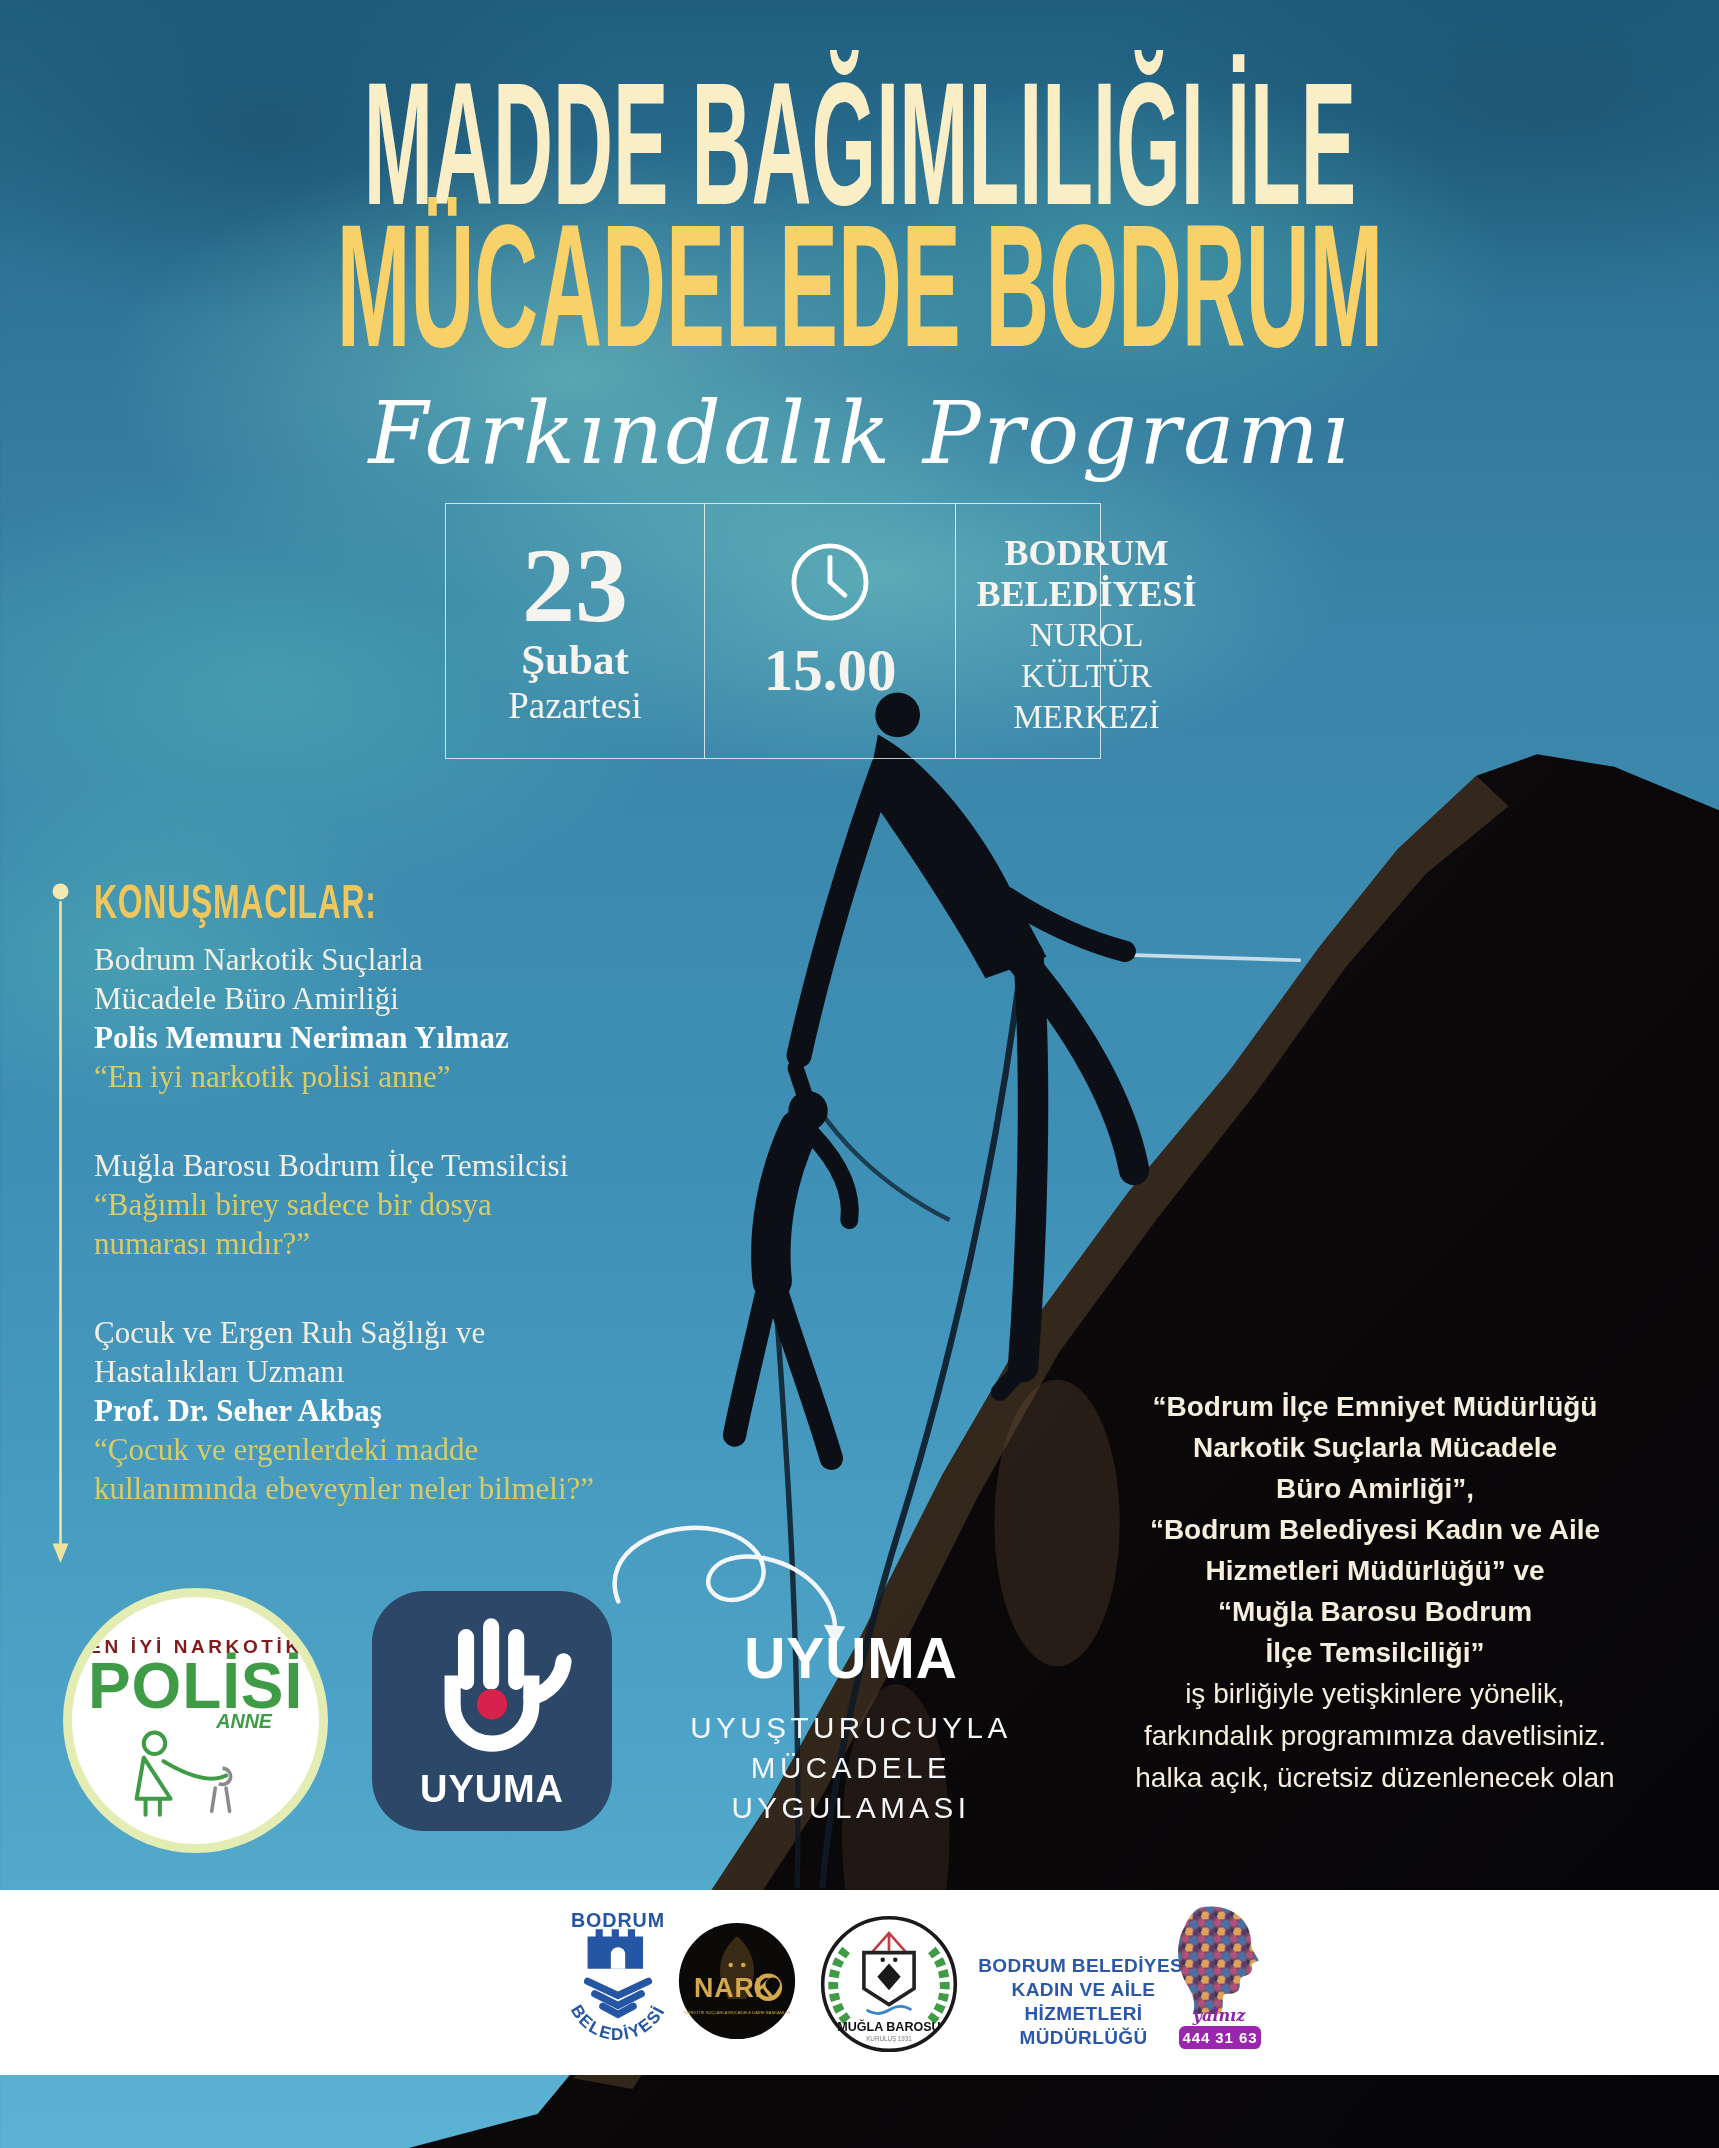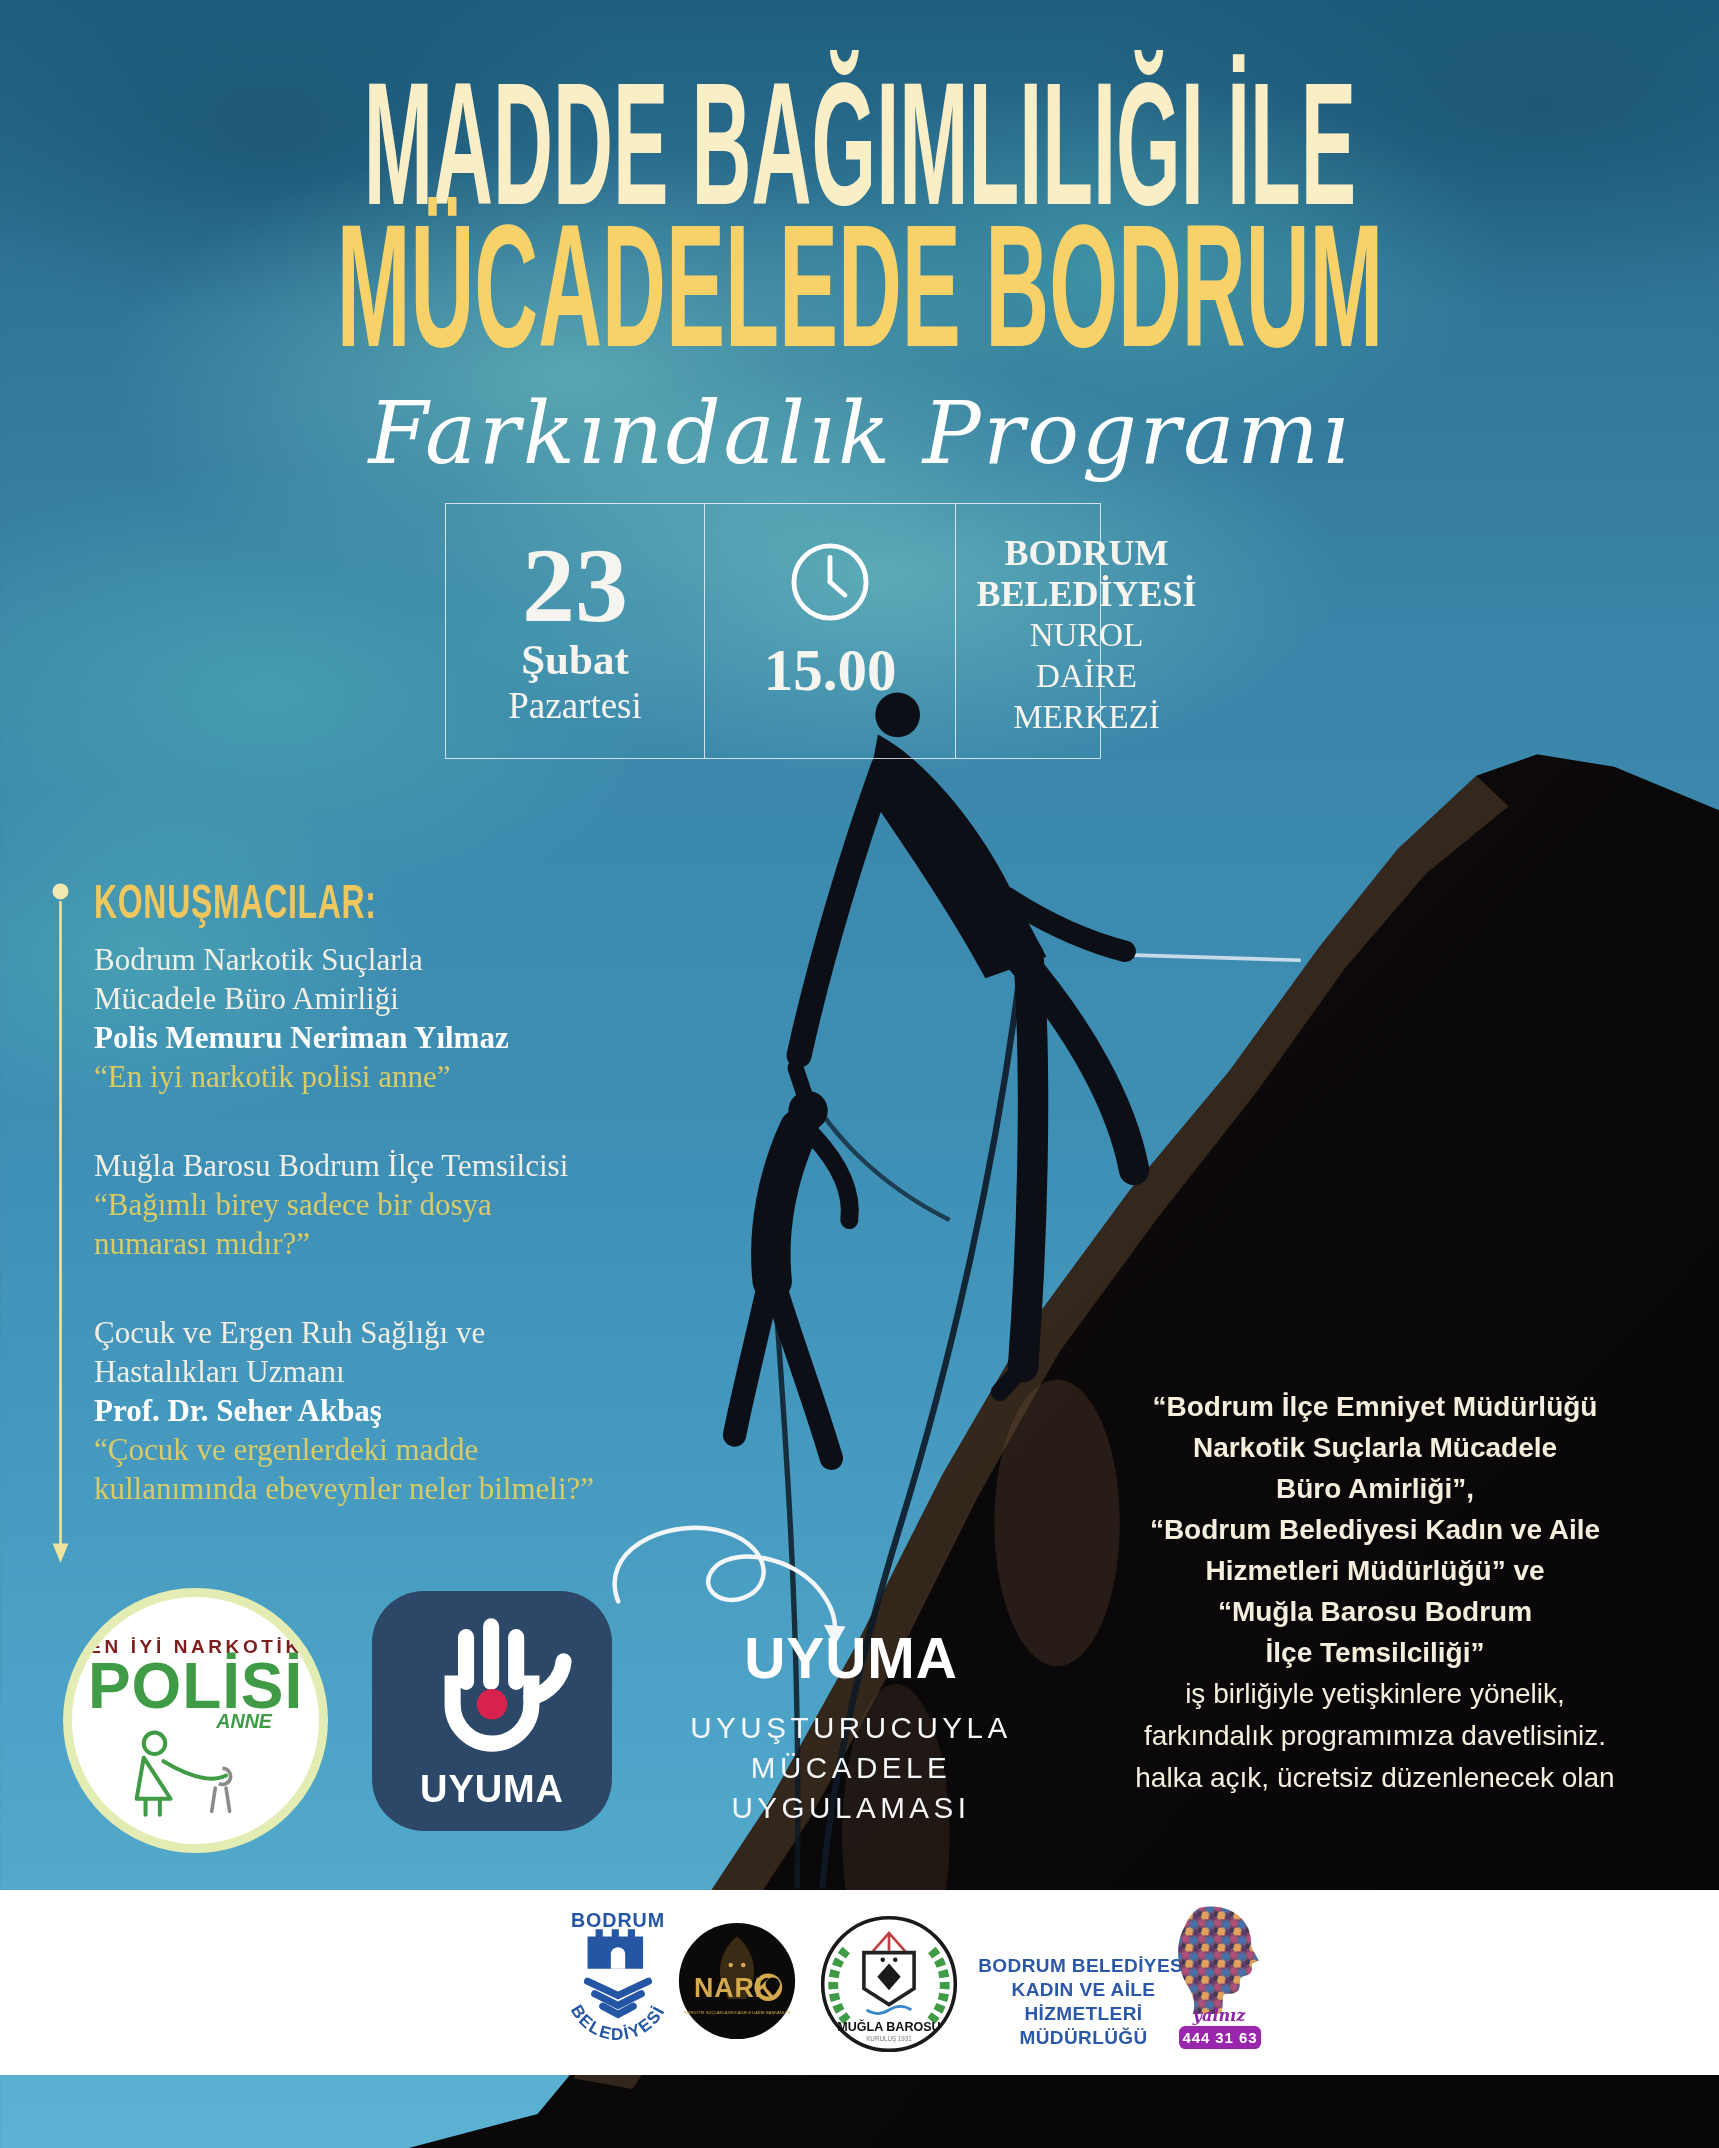--- a/index.html
+++ b/index.html
@@ -170,21 +170,21 @@
         <circle cx="50" cy="50" r="41" fill="none" stroke="#ffffff" stroke-width="5.5"></circle>
         <path d="M50,50 L50,22" stroke="#ffffff" stroke-width="5.5" stroke-linecap="round"></path>
         <path d="M50,50 L67,65" stroke="#ffffff" stroke-width="5.5" stroke-linecap="round"></path>
       </svg>
       <div class="time-text">15.00</div>
     </div>
     <div class="cell venue">
       <div class="vl b">BODRUM</div>
       <div class="vl b">BELEDİYESİ</div>
       <div class="vl">NUROL</div>
-      <div class="vl">DAİRE</div>
+      <div class="vl">KÜLTÜR</div>
       <div class="vl">MERKEZİ</div>
     </div>
   </section>
 
   <svg class="guide" width="23" height="699" viewBox="0 0 26 780">
     <circle cx="13" cy="9" r="9" fill="#f3e9b0"></circle>
     <path d="M13,20 L13,748" stroke="#efe3a0" stroke-width="3"></path>
     <path d="M13,768 L4,746 L22,746 Z" fill="#efe3a0"></path>
   </svg>
 

